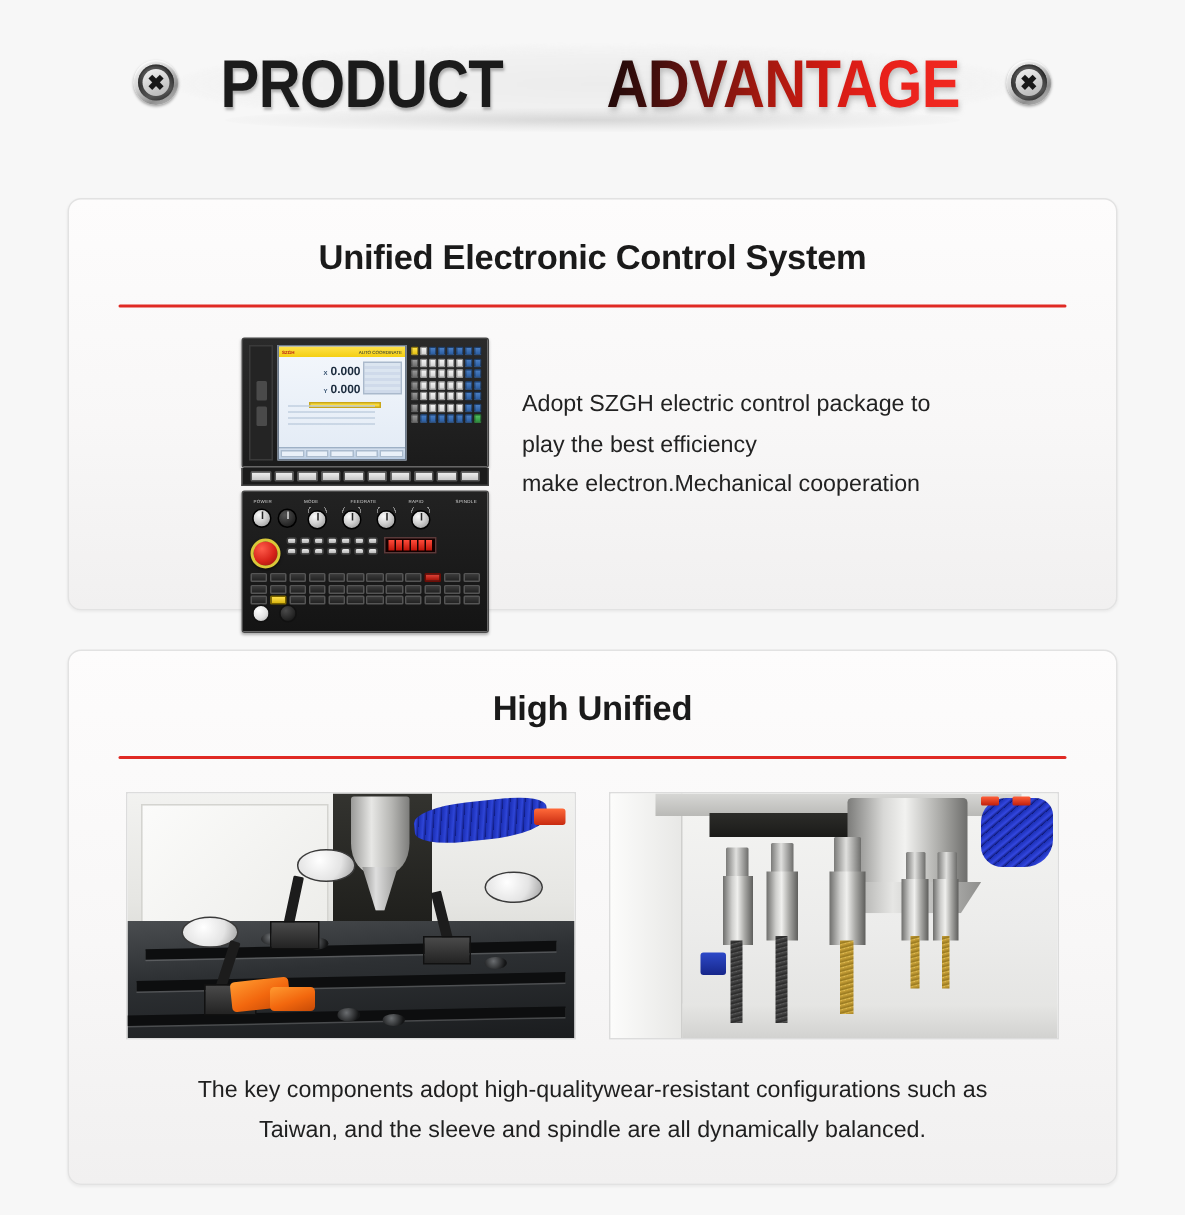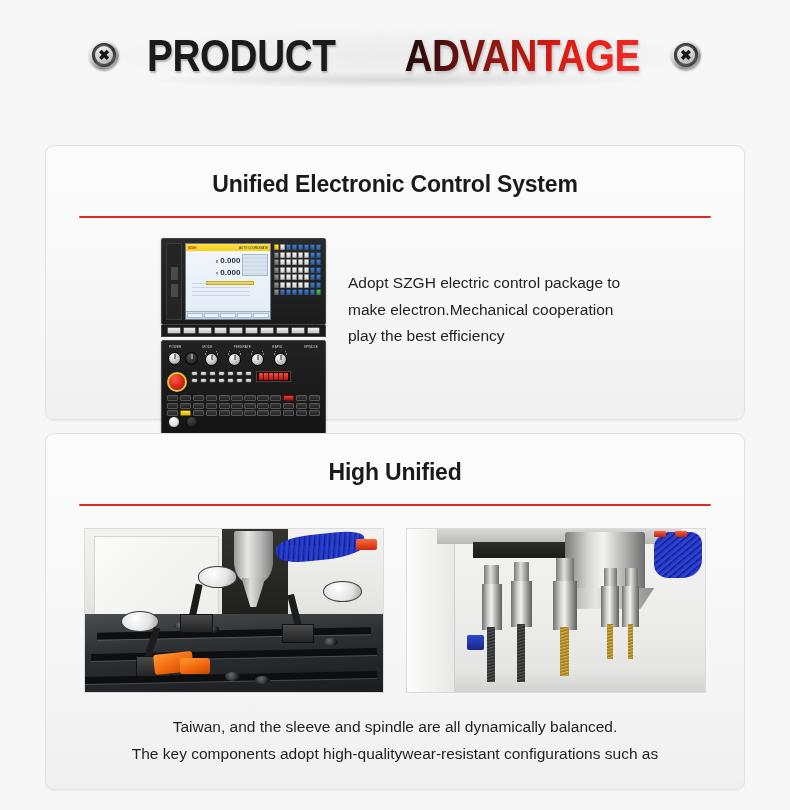--- a/index.html
+++ b/index.html
@@ -137,21 +137,21 @@
   .card {
     position: absolute;
     left: 45px;
     width: 700px;
     background: linear-gradient(180deg, #fdfcfc 0%, #f8f7f7 55%, #f1f0f0 100%);
     border: 1px solid #e2e2e2;
     border-radius: 9px;
     box-shadow: 0 1px 2px rgba(0,0,0,0.05);
   }
 
-  #card-control { top: 145px; height: 275px; }
+  #card-control { top: 132px; height: 275px; }
   #card-quality { top: 433px; height: 357px; }
 
   .card-title {
     text-align: center;
     font-size: 23px;
     font-weight: bold;
     color: #1a1a1a;
     letter-spacing: -0.2px;
     padding-top: 25px;
   }
@@ -843,22 +843,22 @@
 
           <div class="op-round-btns">
             <span class="rbtn"></span>
             <span class="rbtn dark"></span>
           </div>
         </div>
       </div>
 
       <div class="control-text">
         <div>Adopt SZGH electric control package to</div>
+        <div>play the best efficiency</div>
         <div>make electron.Mechanical cooperation</div>
-        <div>play the best efficiency</div>
       </div>
     </div>
   </div>
 
   <div class="card" id="card-quality">
     <div class="card-title">High Unified</div>
     <div class="divider"></div>
 
     <div class="photo-row">
 
@@ -927,18 +927,18 @@
         <span class="pm-holder" style="left:65%; top:35%; width:6%; height:25%;"></span>
         <span class="pm-drill gold" style="left:67%; top:58%; width:2%; height:22%;"></span>
 
         <span class="pm-holder-top" style="left:73%; top:24%; width:4.5%; height:13%;"></span>
         <span class="pm-holder" style="left:72%; top:35%; width:6%; height:25%;"></span>
         <span class="pm-drill gold" style="left:74%; top:58%; width:2%; height:22%;"></span>
       </div>
     </div>
 
     <div class="quality-caption">
+      <div>The key components adopt high-qualitywear-resistant configurations such as</div>
       <div>Taiwan, and the sleeve and spindle are all dynamically balanced.</div>
-      <div>The key components adopt high-qualitywear-resistant configurations such as</div>
     </div>
   </div>
 
 </div>
 
 </body></html>

